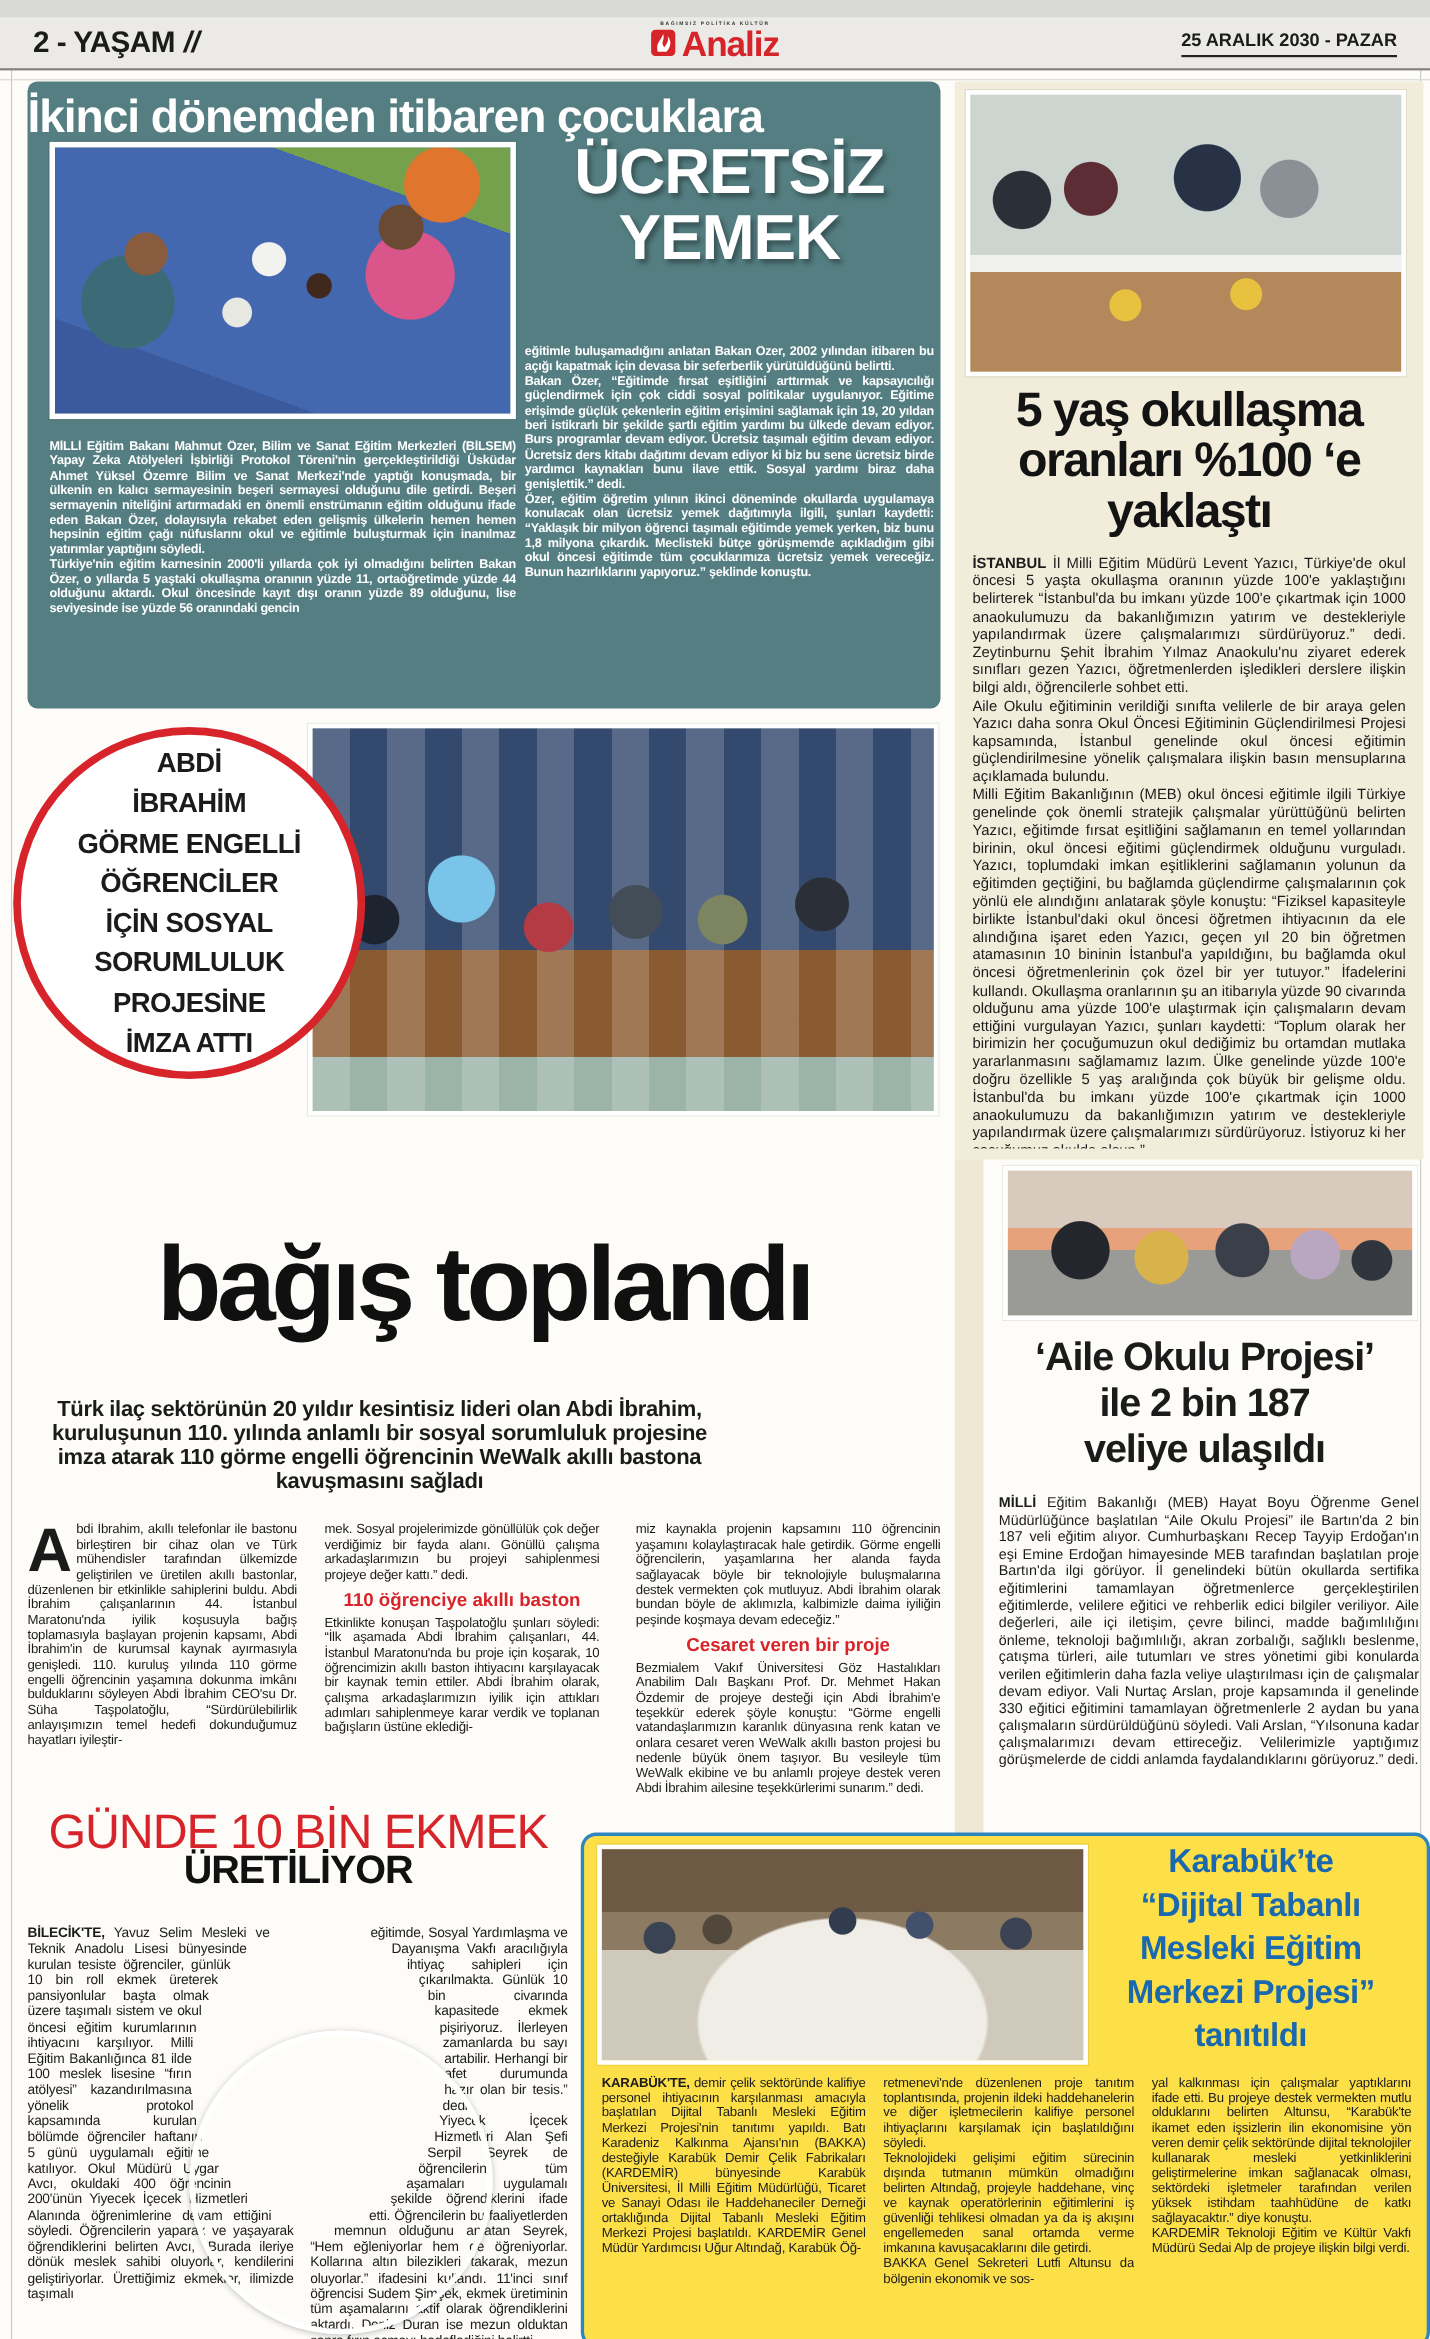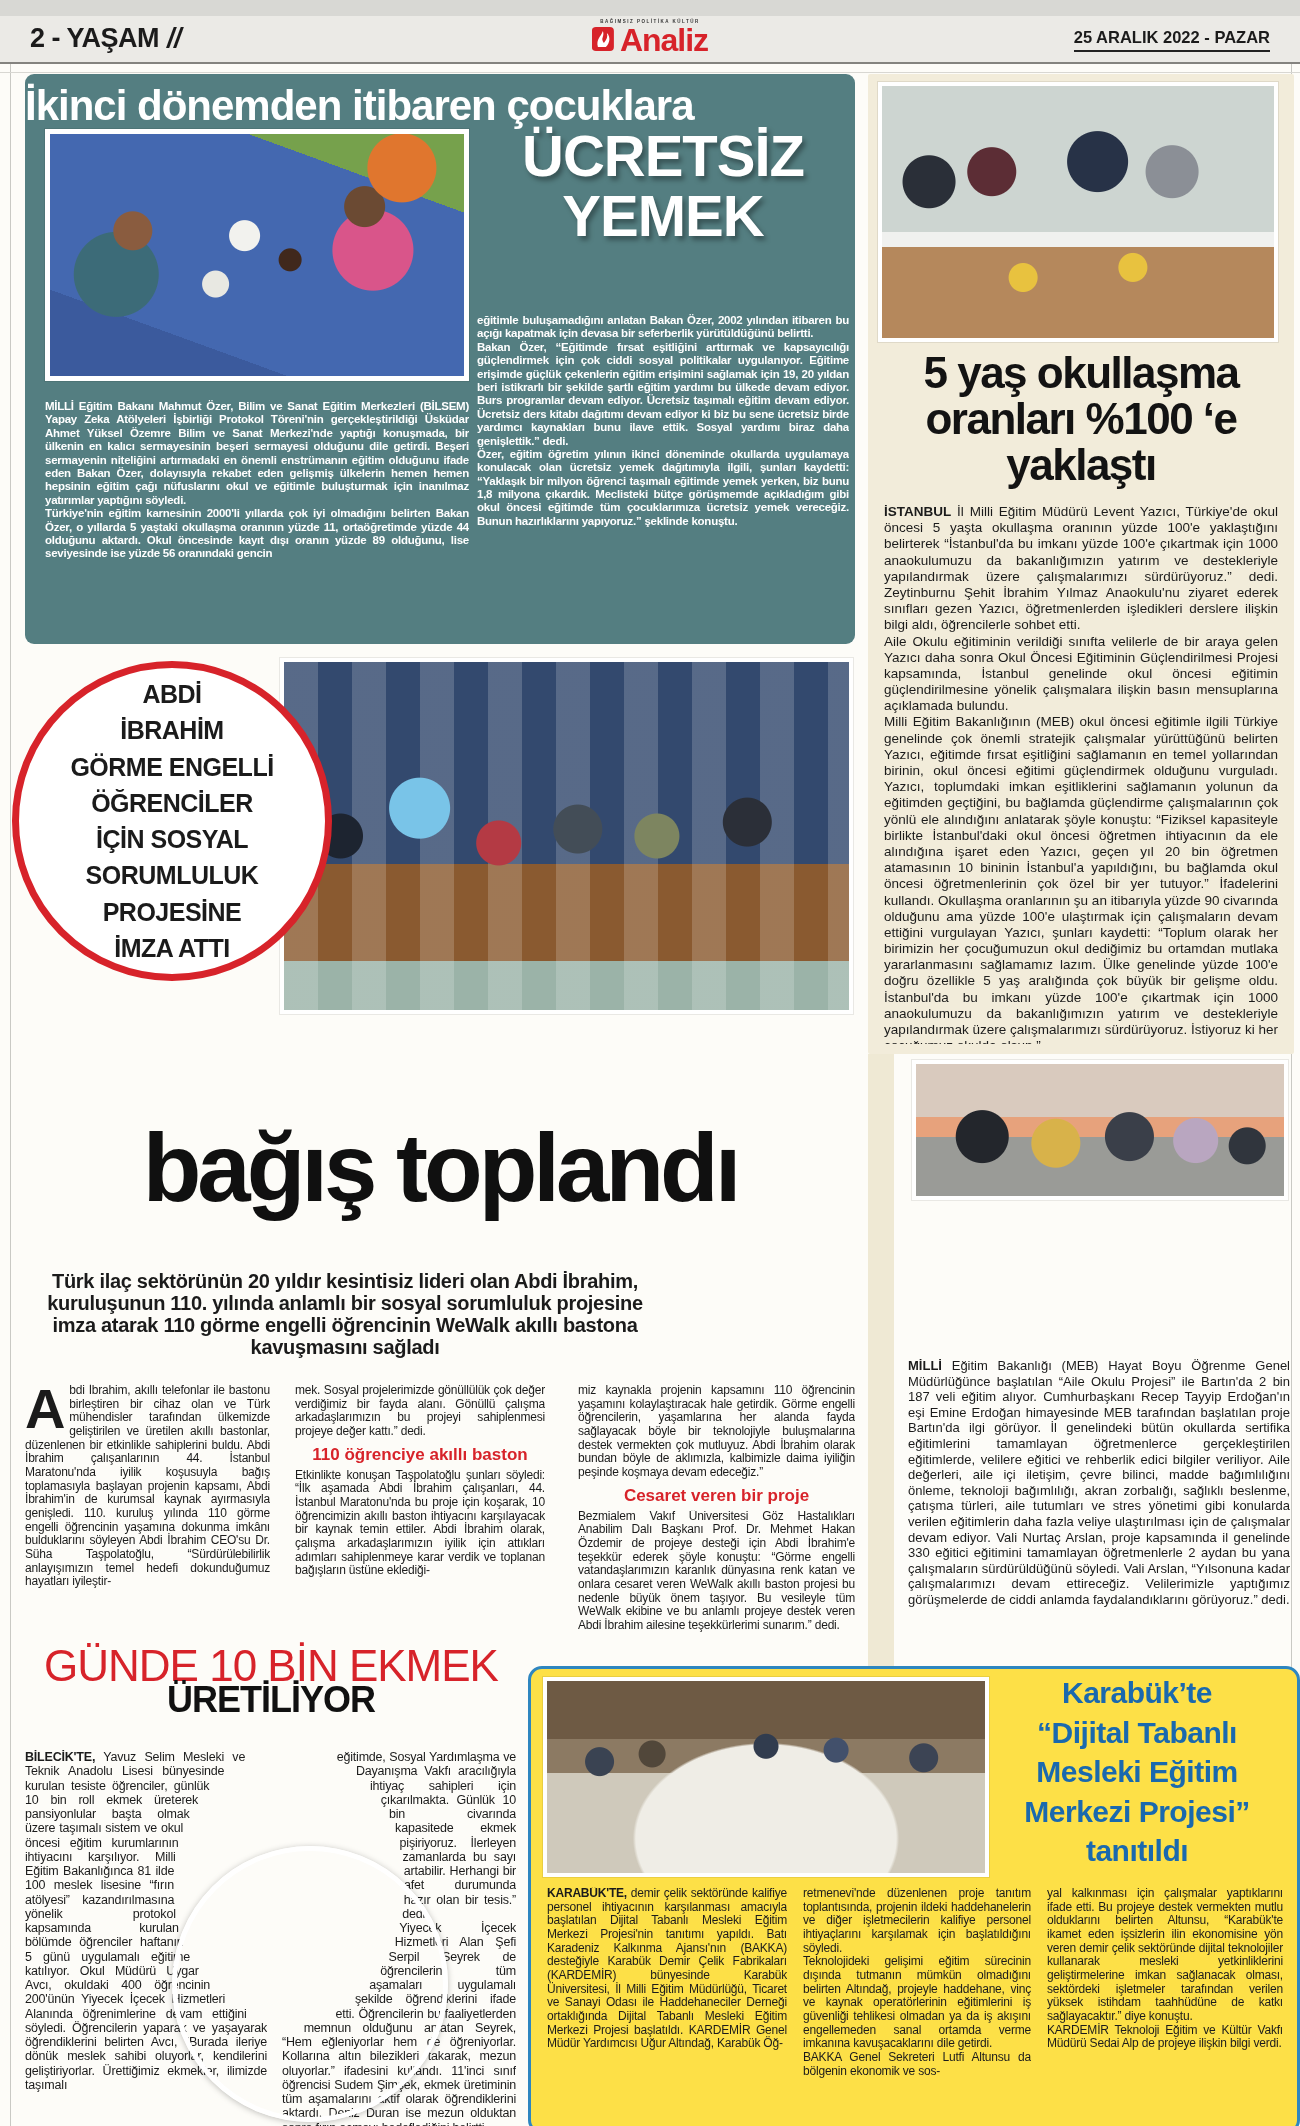--- a/index.html
+++ b/index.html
@@ -120,21 +120,21 @@
     <div class="mast">
       <div class="tagline">BAĞIMSIZ POLİTİKA KÜLTÜR</div>
       <div class="logo-row">
         <span><svg width="24" height="26" viewBox="0 0 24 26">
               <rect x="0" y="2" width="22" height="24" rx="4" fill="#d7232a"></rect>
               <path d="M6 22 C4 14 9 12 11 6 C13 12 8 13 12 18 C15 14 16 12 15 8 C19 12 18 18 14 22 Z" fill="#fff"></path>
             </svg></span>
         <span class="logo-txt">Analiz</span>
       </div>
     </div>
-    <div class="date">25 ARALIK 2022 - PAZAR</div>
+    <div class="date">25 ARALIK 2030 - PAZAR</div>
   </div>
   <div class="hdr-rule"></div>
 
   <section class="a1">
     <div class="a1-kicker">İkinci dönemden itibaren çocuklara</div>
     <div class="ph ph1 abs" style="left:20px;top:55px;width:414px;height:242px;"></div>
     <div class="a1-title">
       <div>ÜCRETSİZ</div>
       <div>YEMEK</div>
     </div>
@@ -152,20 +152,25 @@
       <div>oranları %100 ‘e</div>
       <div>yaklaştı</div>
     </div>
     <div class="a2-body jt"><span class="lead">İSTANBUL</span><span> İl Milli Eğitim Müdürü Levent Yazıcı, Türkiye'de okul öncesi 5 yaşta okullaşma oranının yüzde 100'e yaklaştığını belirterek “İstanbul'da bu imkanı yüzde 100'e çıkartmak için 1000 anaokulumuzu da bakanlığımızın yatırım ve destekleriyle yapılandırmak üzere çalışm­alarımızı sürdürüyoruz.” dedi. Zeytinburnu Şehit İbrahim Yılmaz Anaokulu'nu ziyaret ederek sınıfları gezen Yazıcı, öğretmenlerden işledikleri derslere ilişkin bilgi aldı, öğrencilerle sohbet etti.
 Aile Okulu eğitiminin verildiği sınıfta velilerle de bir araya gelen Yazıcı daha sonra Okul Öncesi Eğitiminin Güçlendirilmesi Projesi kapsamında, İstanbul genelinde okul öncesi eğitimin güçlendirilmesine yönelik çalışmalara ilişkin basın mensuplarına açıklamada bulundu.
 Milli Eğitim Bakanlığının (MEB) okul öncesi eğitimle ilgili Türkiye genelinde çok önemli stratejik çalışmalar yürüttüğünü belirten Yazıcı, eğitimde fırsat eşitliğini sağlamanın en temel yollarından birinin, okul öncesi eğitimi güçlendirmek olduğunu vurguladı. Yazıcı, toplumdaki imkan eşitliklerini sağlamanın yolunun da eğitimden geçtiğini, bu bağlamda güçlendirme çalışmalarının çok yönlü ele alındığını anlatarak şöyle konuştu: “Fiziksel kapasiteyle birlikte İstanbul'daki okul öncesi öğretmen ihtiyacının da ele alındığına işaret eden Yazıcı, geçen yıl 20 bin öğretmen atamasının 10 bininin İstanbul'a yapıldığını, bu bağlamda okul öncesi öğretmenlerinin çok özel bir yer tutuyor.” İfadelerini kullandı. Okullaşma oranlarının şu an itibarıyla yüzde 90 civarında olduğunu ama yüzde 100'e ulaştırmak için çalışmaların devam ettiğini vurgulayan Yazıcı, şunları kaydetti: “Toplum olarak her birimizin her çocuğumuzun okul dediğimiz bu ortamdan mutlaka yararlanmasını sağlamamız lazım. Ülke genelinde yüzde 100'e doğru özellikle 5 yaş aralığında çok büyük bir gelişme oldu. İstanbul'da bu imkanı yüzde 100'e çıkartmak için 1000 anaokulumuzu da bakanlığımızın yatırım ve destekleriyle yapılandırmak üzere çalışmalarımızı sürdürüyoruz. İstiyoruz ki her çocuğumuz okulda olsun.”</span></div>
   </section>
 
   <div class="strip"></div>
   <div class="ph ph5 abs" style="left:912px;top:1044px;width:368px;height:132px;border-width:4px;"></div>
+  <div class="a3-title">
+    <div>‘Aile Okulu Projesi’</div>
+    <div>ile 2 bin 187</div>
+    <div>veliye ulaşıldı</div>
+  </div>
   <div class="a3-body jt abs"><span class="lead">MİLLİ</span><span> Eğitim Bakanlığı (MEB) Hayat Boyu Öğrenme Genel Müdürlüğünce başlatılan “Aile Okulu Projesi” ile Bartın'da 2 bin 187 veli eğitim alıyor. Cumhurbaşkanı Recep Tayyip Erdoğan'ın eşi Emine Erdoğan himayesinde MEB tarafından başlatılan proje Bartın'da ilgi görüyor. İl genelindeki bütün okullarda sertifika eğitimlerini tamamlayan öğretmenlerce gerçekleştirilen eğitimlerde, velilere eğitici ve rehberlik edici bilgiler veriliyor. Aile değerleri, aile içi iletişim, çevre bilinci, madde bağımlılığını önleme, teknoloji bağımlılığı, akran zorbalığı, sağlıklı beslenme, çatışma türleri, aile tutumları ve stres yönetimi gibi konularda verilen eğitimlerin daha fazla veliye ulaştırılması için de çalışmalar devam ediyor. Vali Nurtaç Arslan, proje kapsamında il genelinde 330 eğitici eğitimini tamamlayan öğretmenlerle 2 aydan bu yana çalışmaların sürdürüldüğünü söyledi. Vali Arslan, “Yılsonuna kadar çalışmalarımızı devam ettireceğiz. Velilerimizle yaptığımız görüşmelerde de ciddi anlamda faydalandıklarını görüyoruz.” dedi.</span></div>
 
   <div class="ph ph3 abs" style="left:280px;top:642px;width:565px;height:348px;border-width:4px;z-index:1;"></div>
   <div class="badge">ABDİ
 İBRAHİM
 GÖRME ENGELLİ
 ÖĞRENCİLER
 İÇİN SOSYAL
 SORUMLULUK
 PROJESİNE

